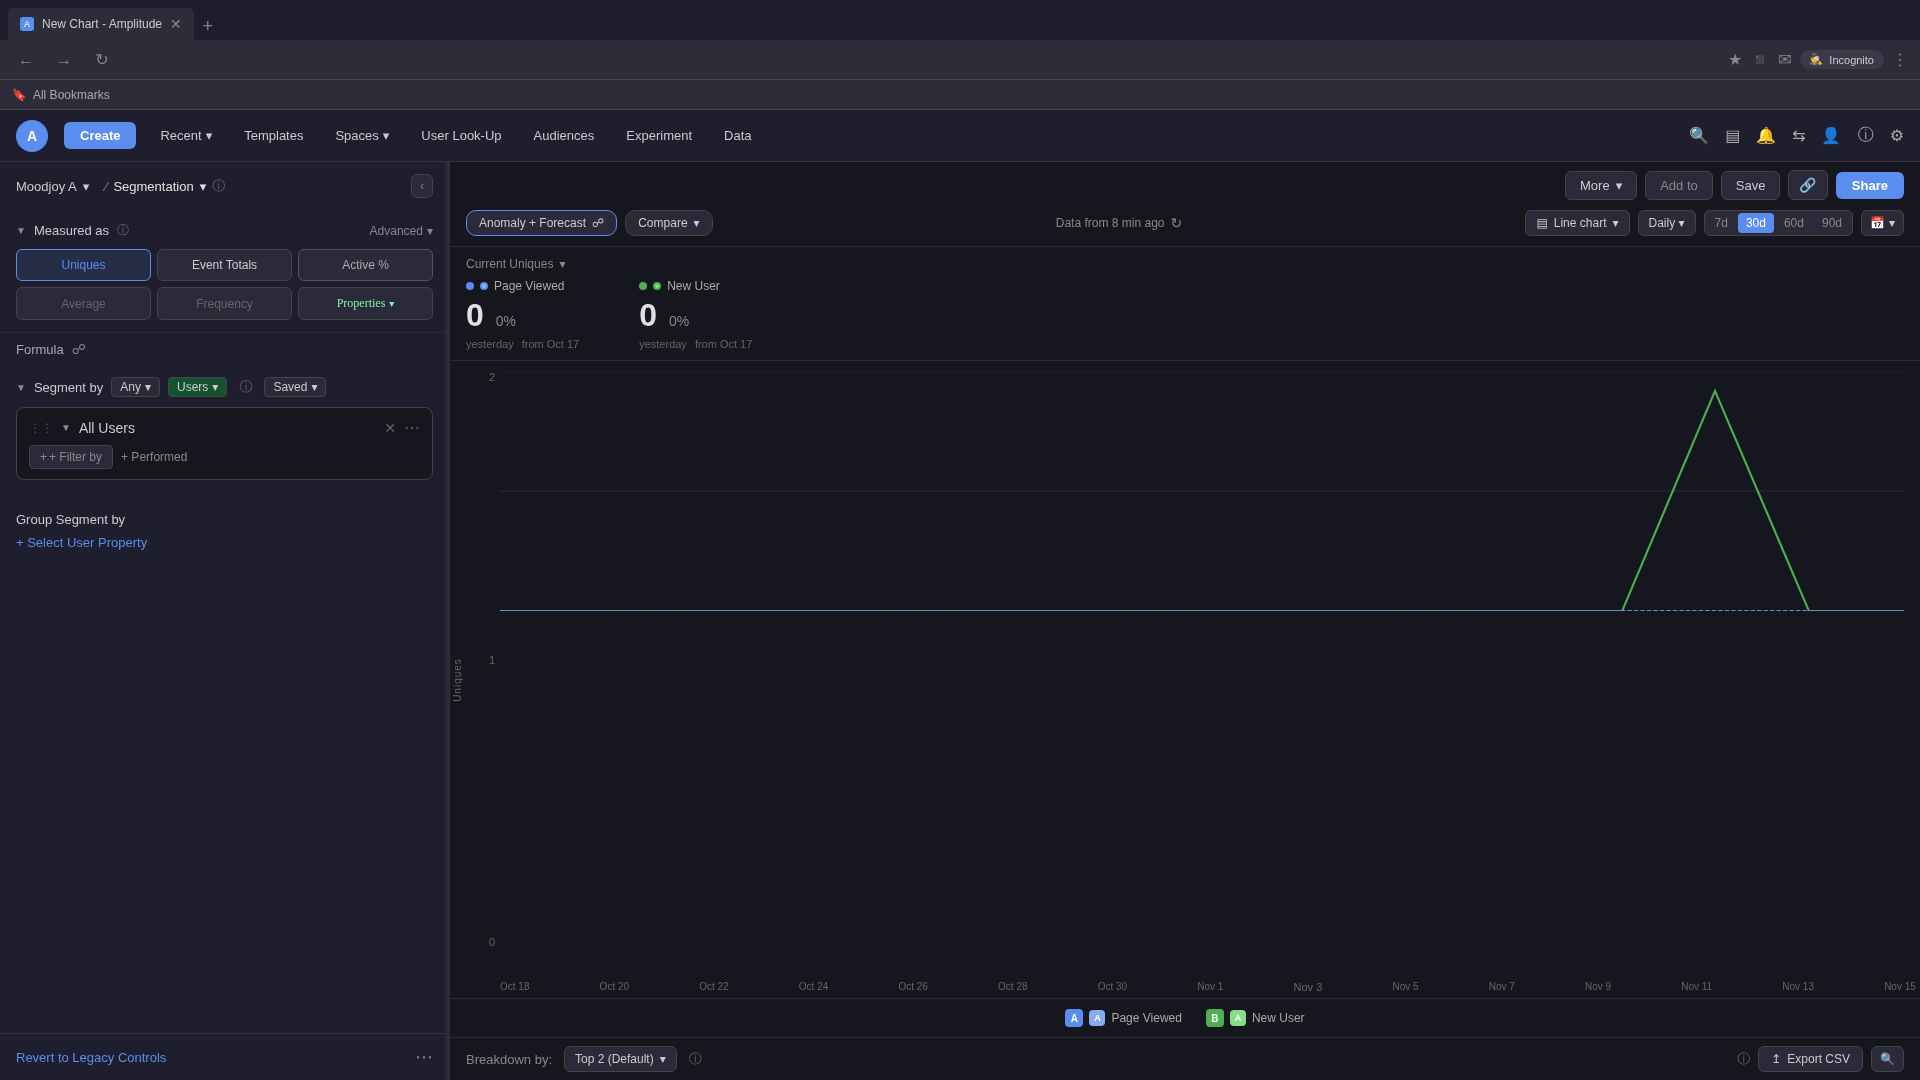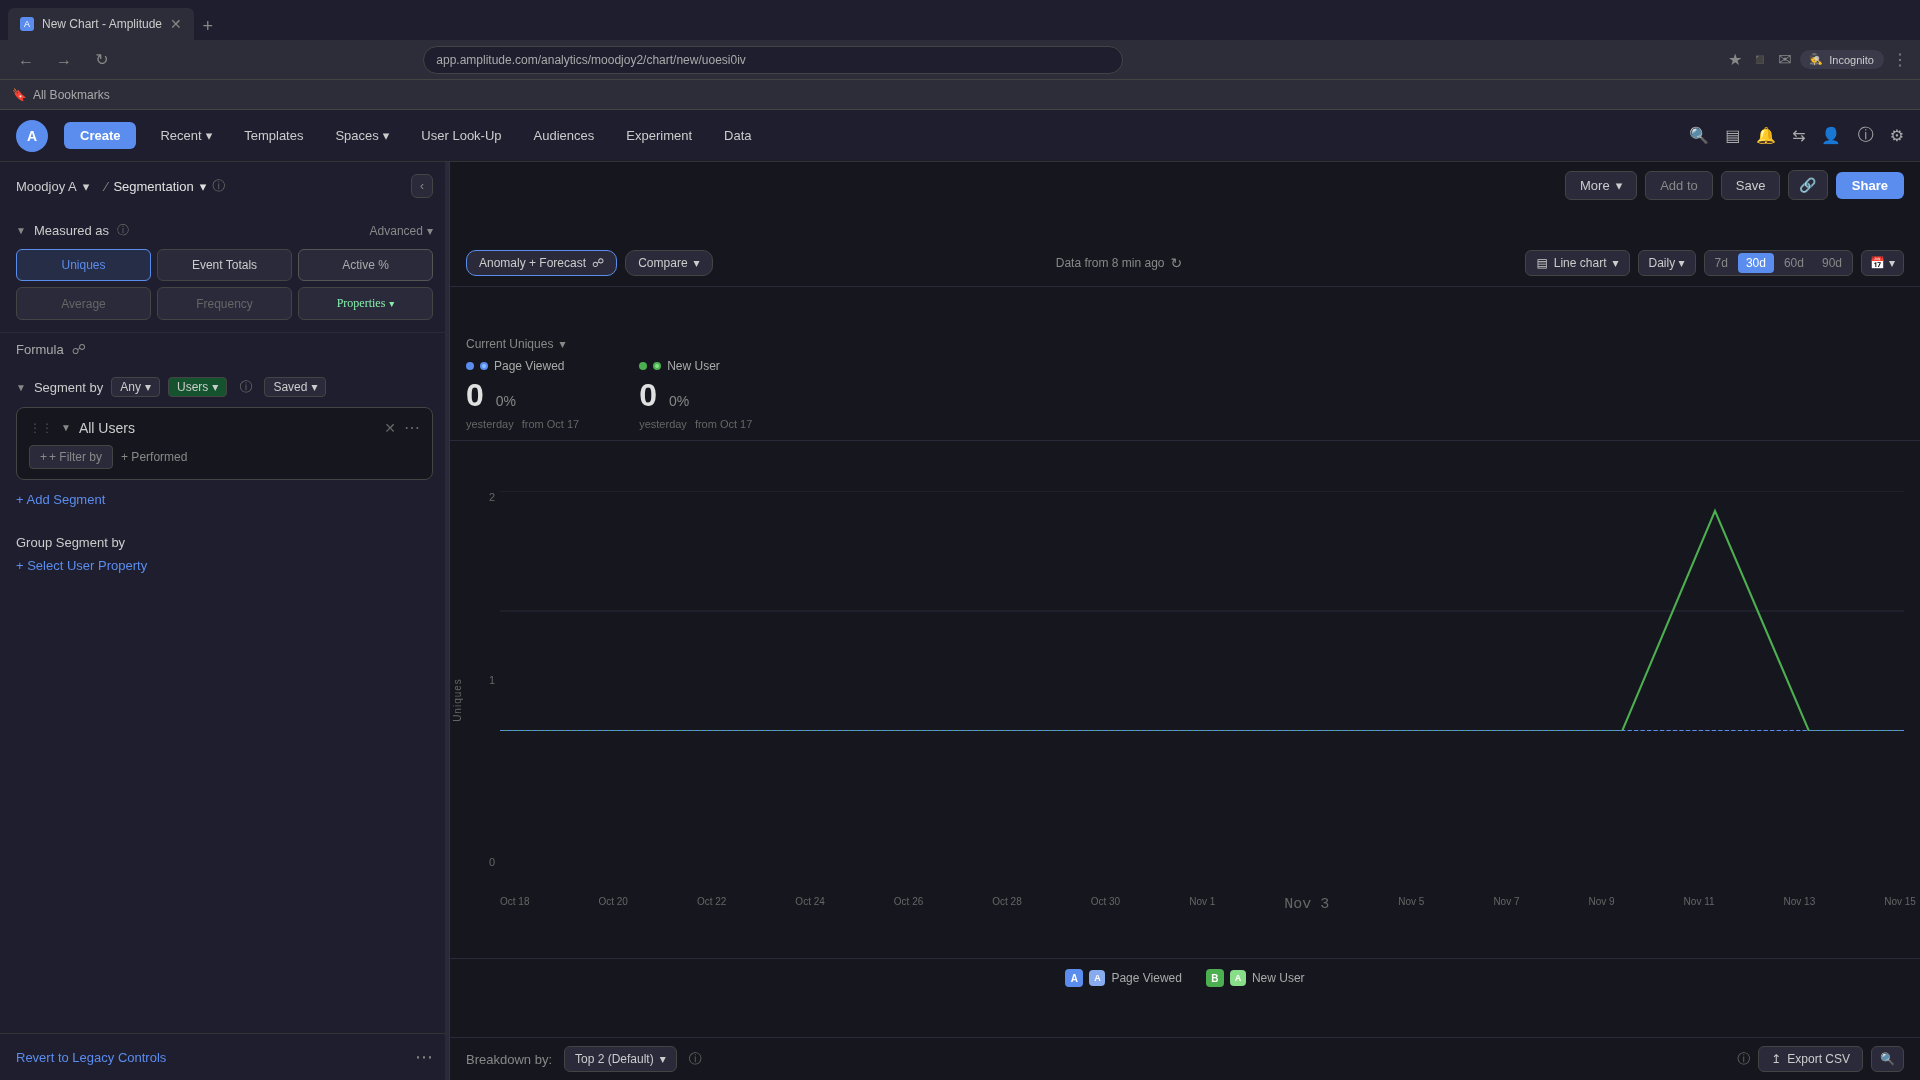--- a/index.html
+++ b/index.html
@@ -78,21 +78,21 @@
 
     .group-segment-section { padding: 12px 16px; }
     .group-title { font-size: 13px; color: #ccc; font-weight: 500; margin-bottom: 8px; }
     .select-property-btn { color: #5b8dee; font-size: 13px; cursor: pointer; }
 
     .panel-footer { margin-top: auto; padding: 12px 16px; display: flex; align-items: center; justify-content: space-between; border-top: 1px solid #333; }
     .revert-btn { color: #5b8dee; font-size: 13px; cursor: pointer; }
     .more-options-btn { color: #888; cursor: pointer; font-size: 18px; }
 
     
-    .right-panel { flex: 1; background: #16161e; display: flex; flex-direction: column; overflow: hidden; gap: 40px; }
+    .right-panel { flex: 1; background: #16161e; display: flex; flex-direction: column; overflow: hidden; }
 
     
     .chart-toolbar { padding: 10px 16px; display: flex; align-items: center; gap: 8px; border-bottom: 1px solid #2a2a3a; }
     .chart-tool-btn { background: #2a2a3a; border: 1px solid #444; border-radius: 10px; padding: 5px 12px; font-size: 12px; color: #ccc; cursor: pointer; display: flex; align-items: center; gap: 6px; }
     .chart-tool-btn.active { border-color: #5b8dee; }
     .data-freshness { font-size: 12px; color: #888; display: flex; align-items: center; gap: 6px; margin-left: auto; }
     .refresh-icon { color: #888; cursor: pointer; font-size: 14px; }
     .line-chart-btn { background: #2a2a3a; border: 1px solid #444; border-radius: 6px; padding: 5px 10px; font-size: 12px; color: #ccc; cursor: pointer; display: flex; align-items: center; gap: 6px; }
     .daily-btn { background: #2a2a3a; border: 1px solid #444; border-radius: 6px; padding: 5px 10px; font-size: 12px; color: #ccc; cursor: pointer; }
     .time-range-btns { display: flex; gap: 2px; background: #2a2a3a; border: 1px solid #444; border-radius: 6px; padding: 2px; }
@@ -150,23 +150,20 @@
       <div class="favicon">A</div>
       <span>New Chart - Amplitude</span>
       <span class="close-tab">✕</span>
     </div>
     <button class="nav-btn" style="color:#888;font-size:18px;">+</button>
   </div>
   <div class="browser-toolbar">
     <button class="nav-btn">←</button>
     <button class="nav-btn">→</button>
     <button class="nav-btn">↻</button>
-    <div class="address-bar">
-      <span>app.amplitude.com/analytics/moodjoy2/chart/new/uoesi0iv</span>
-    </div>
     <div class="toolbar-right">
       <span class="toolbar-icon">★</span>
       <span class="toolbar-icon">◾</span>
       <span class="toolbar-icon">✉</span>
       <div class="incognito-badge">
         <span>🕵</span>
         <span>Incognito</span>
       </div>
       <span class="toolbar-icon">⋮</span>
     </div>
@@ -293,21 +290,20 @@
           </div>
           <div class="segment-actions">
             <button class="filter-btn">
               <span>+</span>
               <span style="margin-left:-2px;">+ Filter by</span>
             </button>
             <button class="performed-btn">+ Performed</button>
           </div>
         </div>
 
-        <div class="add-segment-btn">+ Add Segment</div>
       </div>
 
       <div class="group-segment-section">
         <div class="group-title">Group Segment by</div>
         <div class="select-property-btn">+ Select User Property</div>
       </div>
 
       <div class="panel-footer">
         <span class="revert-btn">Revert to Legacy Controls</span>
         <span class="more-options-btn">⋯</span>
@@ -427,21 +423,21 @@
 
         <div style="position:absolute; left:50px; right:4px; bottom:5px; display:flex; justify-content:space-between;">
           <span style="font-size:10px; color:#666;">Oct 18</span>
           <span style="font-size:10px; color:#666;">Oct 20</span>
           <span style="font-size:10px; color:#666;">Oct 22</span>
           <span style="font-size:10px; color:#666;">Oct 24</span>
           <span style="font-size:10px; color:#666;">Oct 26</span>
           <span style="font-size:10px; color:#666;">Oct 28</span>
           <span style="font-size:10px; color:#666;">Oct 30</span>
           <span style="font-size:10px; color:#666;">Nov 1</span>
-          <span style="font-size:15px; color:#666;font-family:Liberation Mono, monospace;">Nov 3</span>
+          <span style="font-size:11px; color:#666;">Nov 3</span>
           <span style="font-size:10px; color:#666;">Nov 5</span>
           <span style="font-size:10px; color:#666;">Nov 7</span>
           <span style="font-size:10px; color:#666;">Nov 9</span>
           <span style="font-size:10px; color:#666;">Nov 11</span>
           <span style="font-size:10px; color:#666;">Nov 13</span>
           <span style="font-size:10px; color:#666;">Nov 15</span>
         </div>
       </div>
 
       <div class="chart-legend">

